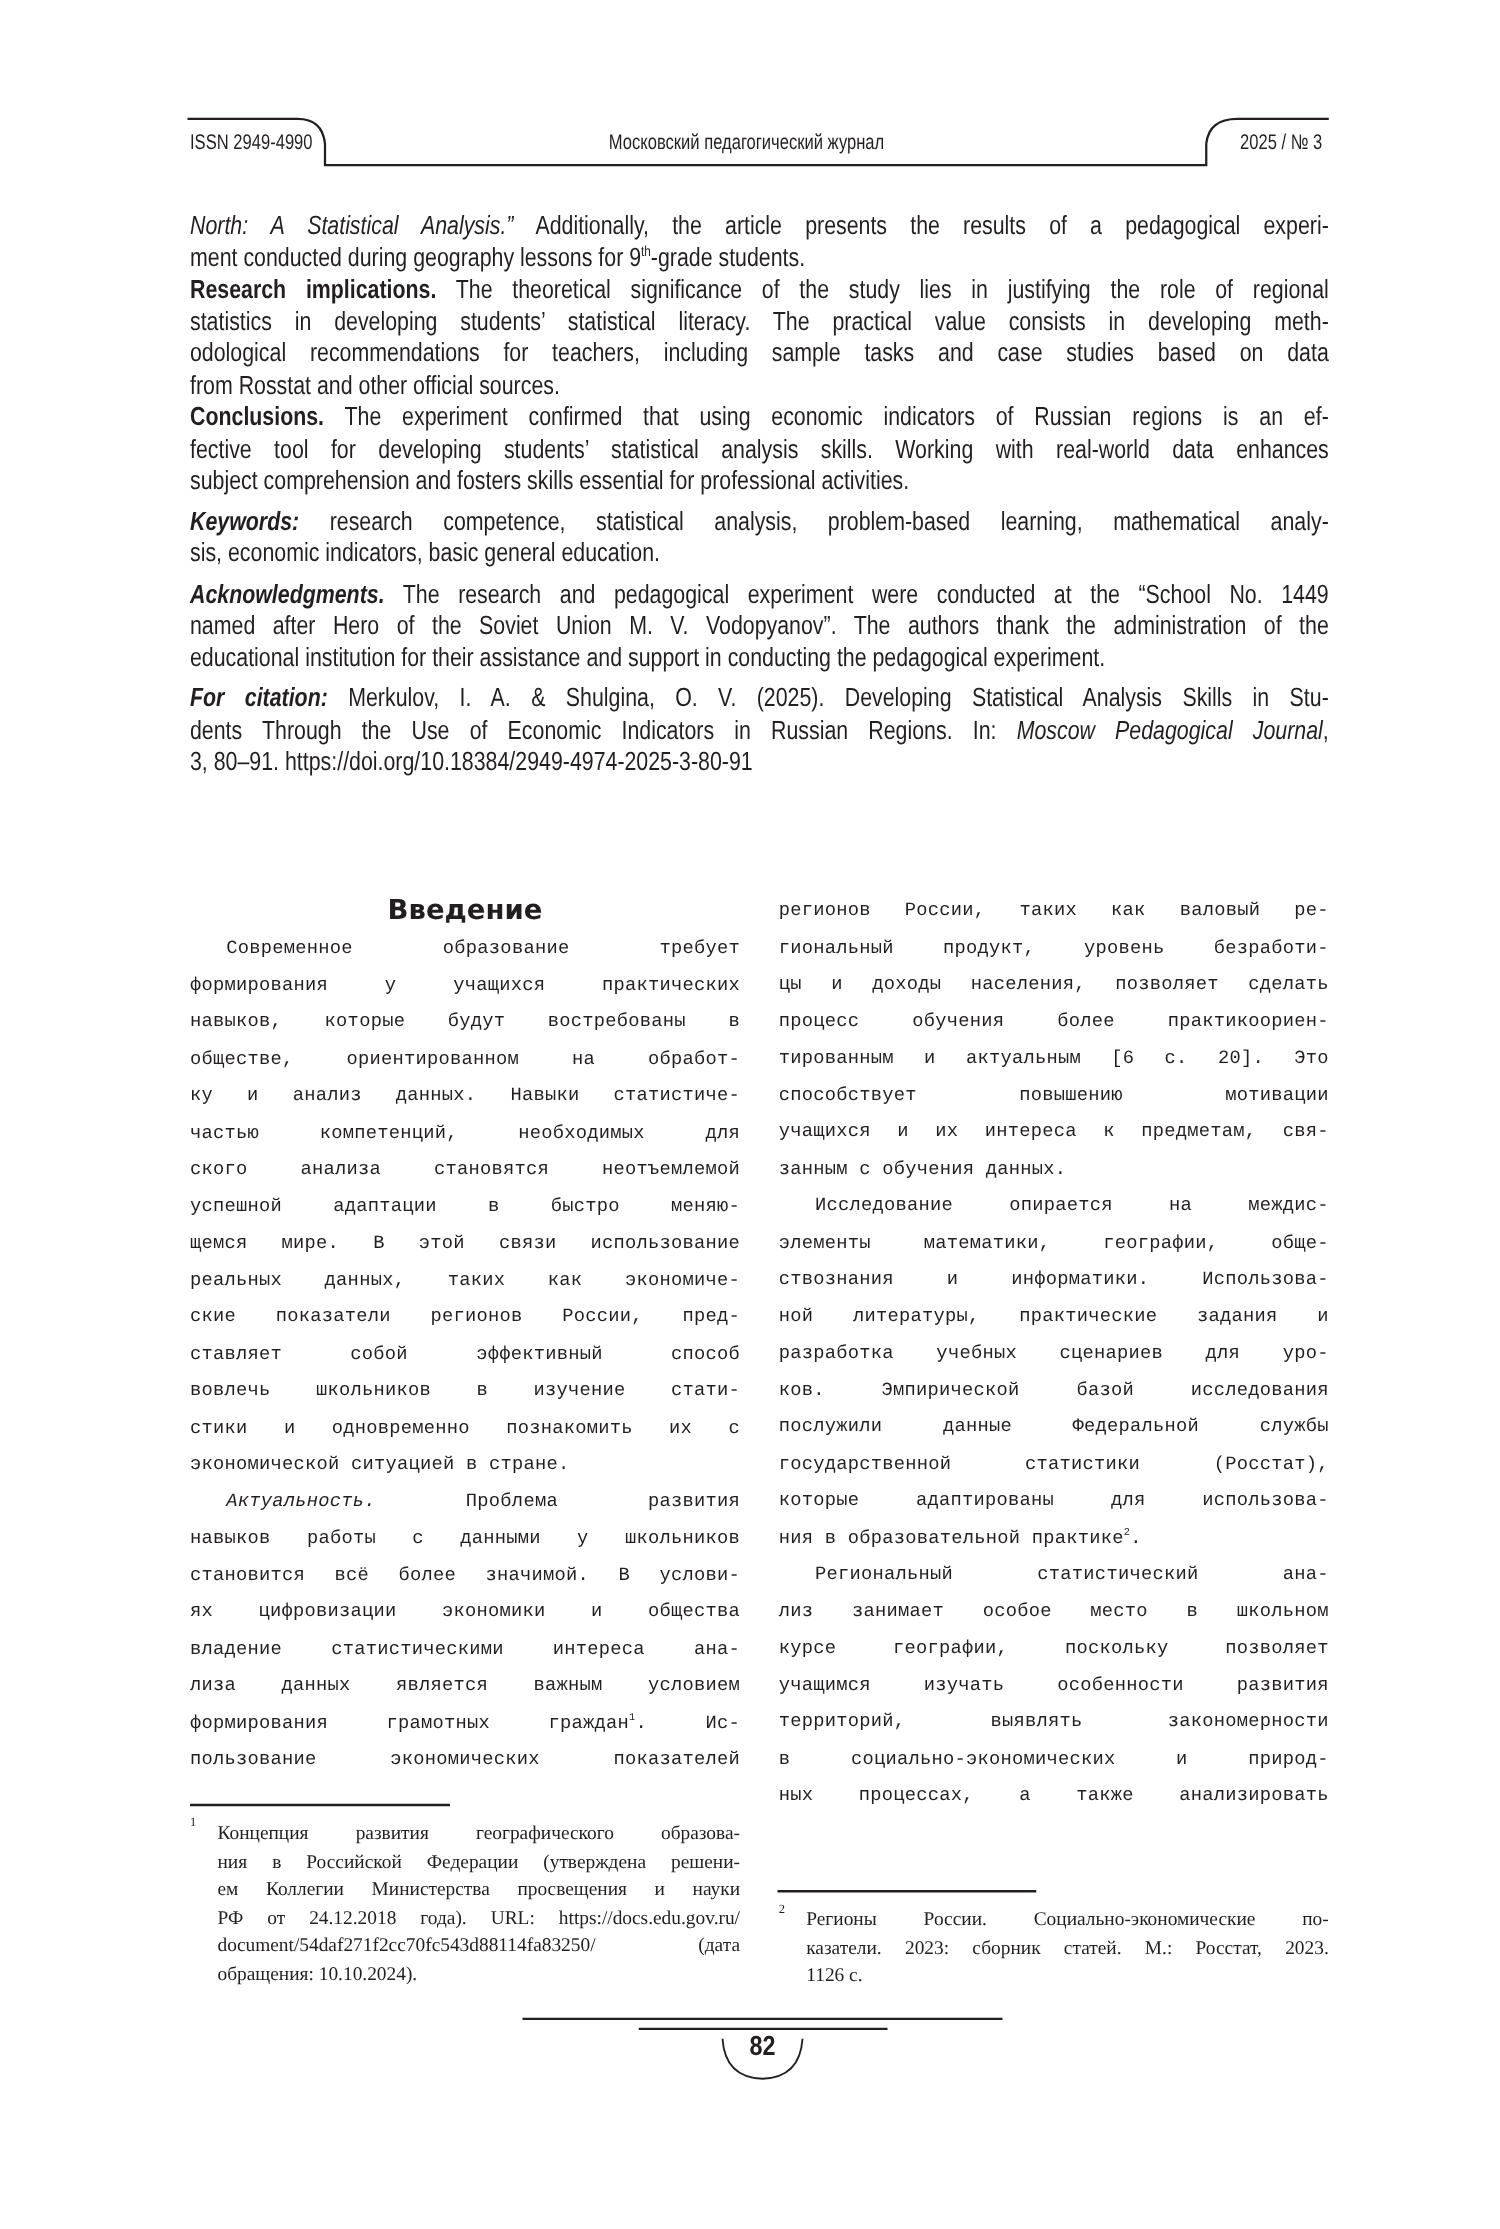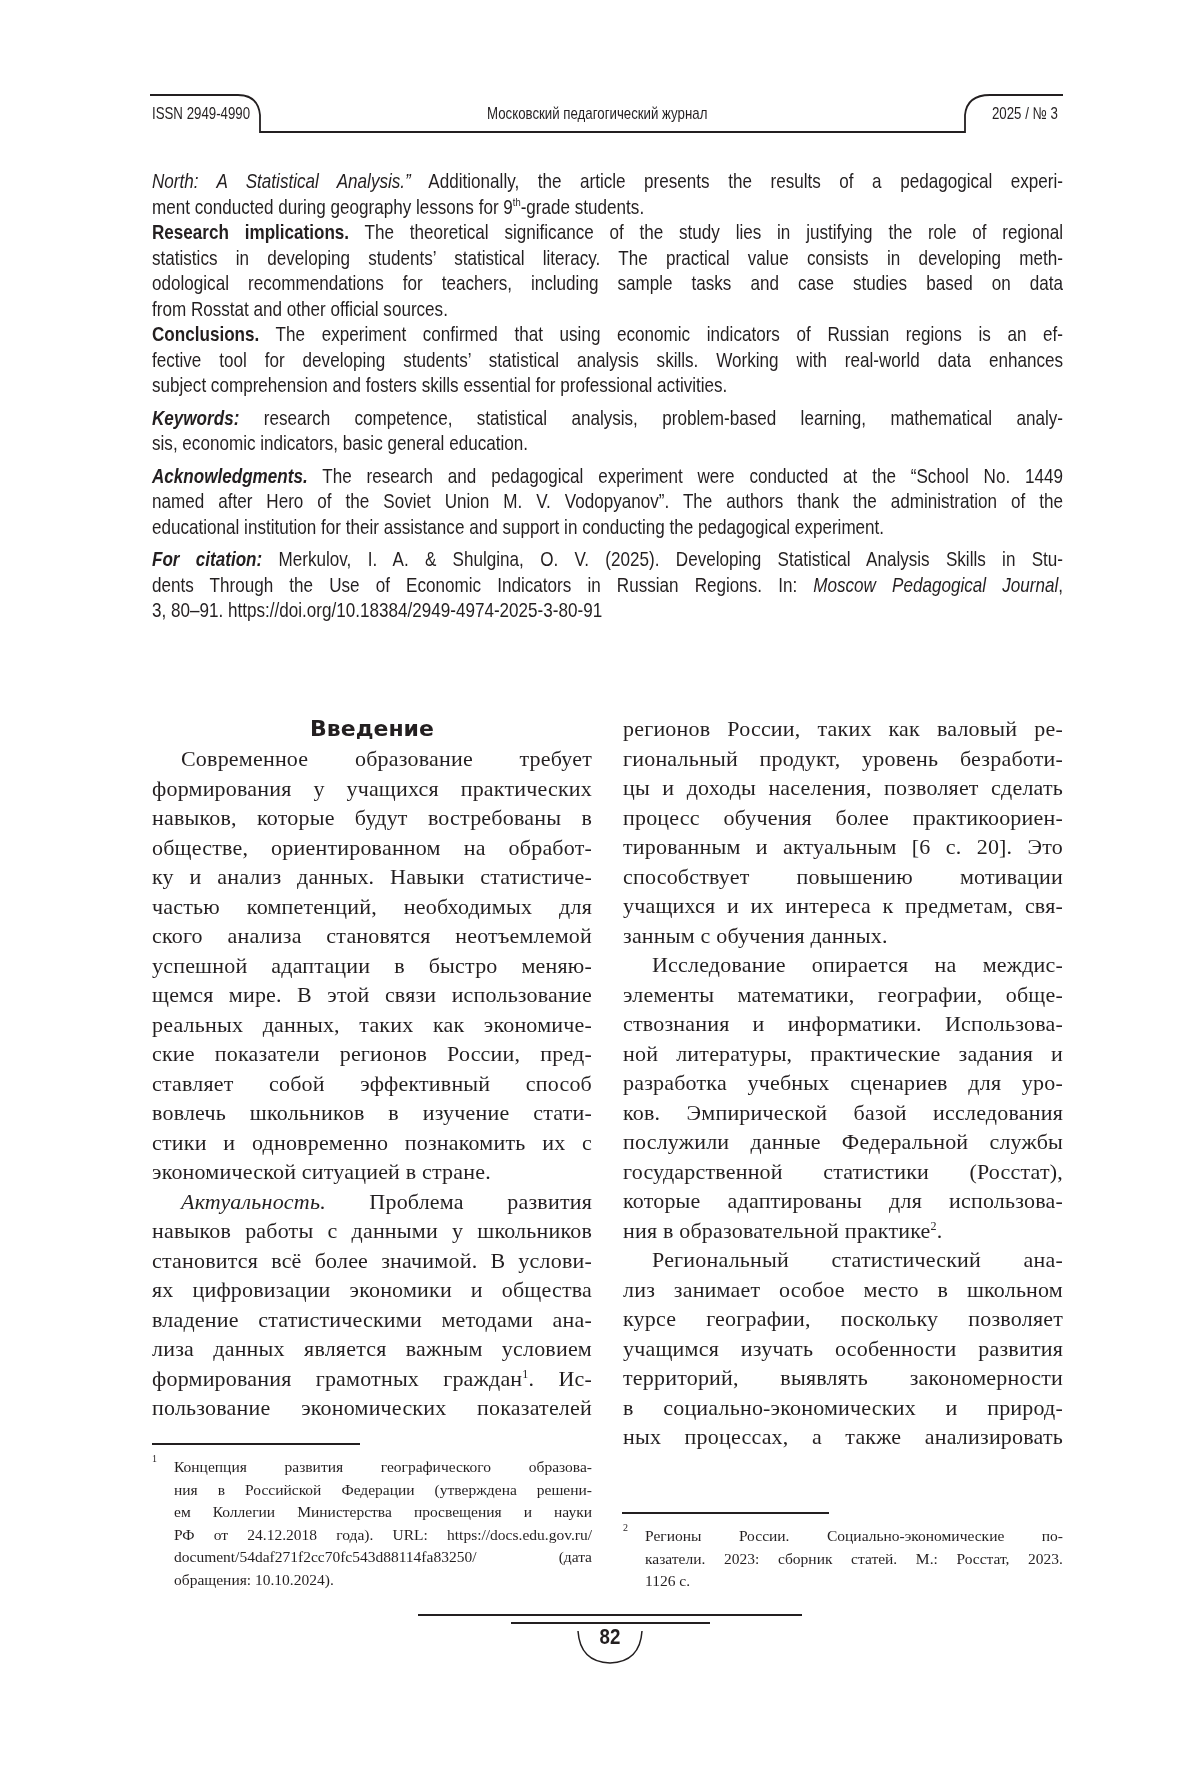--- a/index.html
+++ b/index.html
@@ -18,21 +18,21 @@
   .aline { position:relative; height:25.5px; width:911px; overflow:visible; }
   .aline .inner { position:absolute; left:0; top:0; width:1120px; transform-origin:left top; transform:scaleX(0.8134); font-family:"Liberation Sans", sans-serif; font-size:21px; line-height:25.5px; white-space:nowrap; text-align:justify; text-align-last:justify; }
   .aline.last .inner { text-align-last:left; }
   .gap-s { height:7px; }
   .b { font-weight:bold; }
   .bi { font-weight:bold; font-style:italic; }
   .i { font-style:italic; }
   sup { font-size:0.55em; vertical-align:0.7em; line-height:0; }
 
   
-  .col { position:absolute; width:440px; font-family:Liberation Serif, serif; font-size:22px; color:#231f20; }
+  .col { position:absolute; width:440px; font-family:Liberation Mono, monospace; font-size:15px; color:#231f20; }
   .col-left { left:152px; top:744px; }
   .col-right { left:623px; top:714px; }
   .bline { height:29.5px; line-height:29.5px; white-space:nowrap; text-align:justify; text-align-last:justify; letter-spacing:0.2px; }
   .bline.last { text-align-last:left; }
   .bline.indent { padding-left:29px; }
   .heading { position:absolute; left:152px; top:714px; width:440px; text-align:center; font-family:"DejaVu Sans", sans-serif; font-weight:bold; font-size:22px; line-height:30px; }
 
   
   .fn-rule { position:absolute; height:2px; background:#231f20; }
   .fn { position:absolute; width:440px; font-family:"Liberation Serif", serif; font-size:15.5px; color:#231f20; }
@@ -133,21 +133,21 @@
     <div class="bline">реальных данных, таких как экономиче-</div>
     <div class="bline">ские показатели регионов России, пред-</div>
     <div class="bline">ставляет собой эффективный способ</div>
     <div class="bline">вовлечь школьников в изучение стати-</div>
     <div class="bline">стики и одновременно познакомить их с</div>
     <div class="bline last">экономической ситуацией в стране.</div>
     <div class="bline indent"><span class="i">Актуальность.</span><span> Проблема развития</span></div>
     <div class="bline">навыков работы с данными у школьников</div>
     <div class="bline">становится всё более значимой. В услови-</div>
     <div class="bline">ях цифровизации экономики и общества</div>
-    <div class="bline">владение статистическими методами ана-</div>
+    <div class="bline">владение статистическими интереса ана-</div>
     <div class="bline">лиза данных является важным условием</div>
     <div class="bline"><span>формирования грамотных граждан</span><sup>1</sup><span>. Ис-</span></div>
     <div class="bline">пользование экономических показателей</div>
   </div>
 
   <div class="col col-right">
     <div class="bline">регионов России, таких как валовый ре-</div>
     <div class="bline">гиональный продукт, уровень безработи-</div>
     <div class="bline">цы и доходы населения, позволяет сделать</div>
     <div class="bline">процесс обучения более практикоориен-</div>

